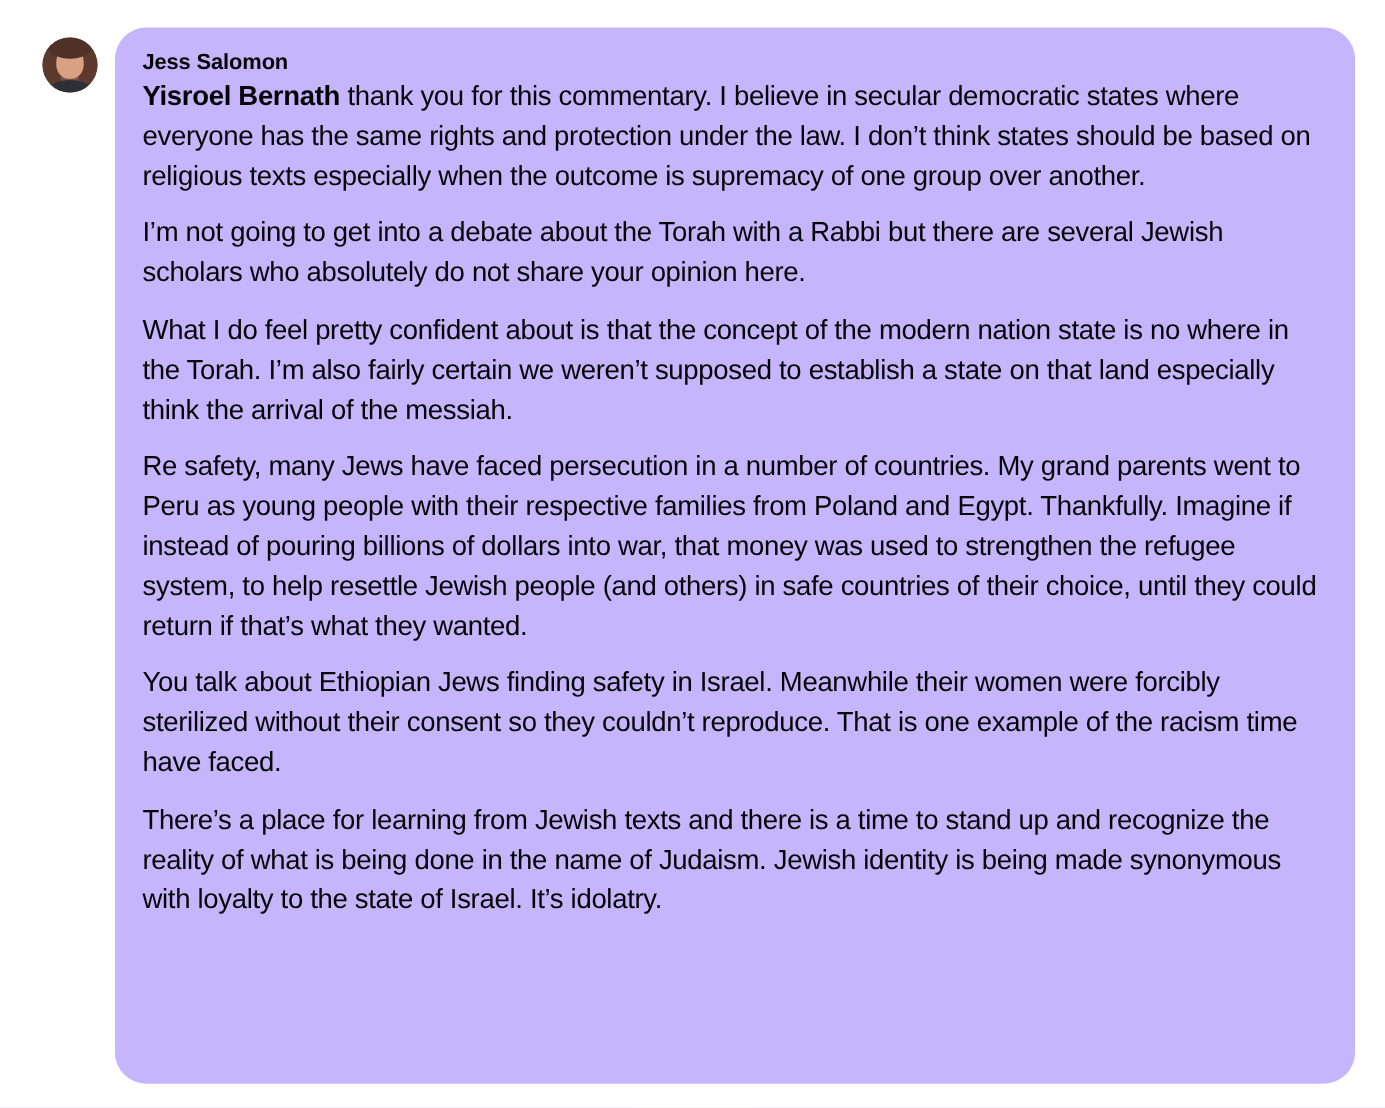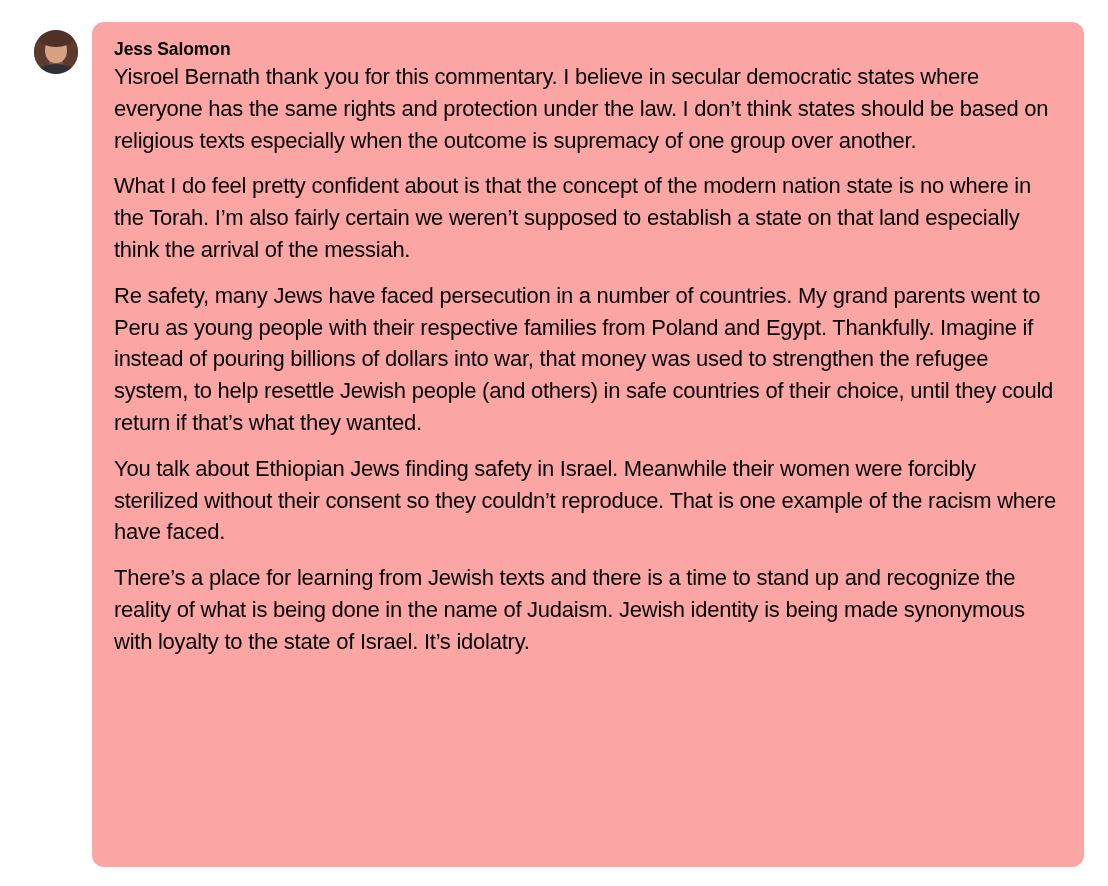--- a/index.html
+++ b/index.html
@@ -76,22 +76,22 @@
     left: 50%;
     bottom: -6px;
     transform: translateX(-50%);
     width: 34px;
     height: 16px;
     border-radius: 50% 50% 0 0;
     background: #2f2f38;
   }
   .bubble {
     flex: 1 1 auto;
-    background: #fca5a5;
-    border-radius: 12px;
+    background: #c4b5fd;
+    border-radius: 25px;
     padding: 16px 22px 22px 22px;
     box-sizing: border-box;
     min-height: 845px;
   }
   .author {
     font-size: 17.5px;
     font-weight: bold;
     line-height: 22px;
     letter-spacing: -0.1px;
     margin-bottom: 1px;
@@ -101,21 +101,21 @@
     line-height: 31.8px;
     letter-spacing: -0.25px;
     margin: 0 0 14px 0;
     color: #050505;
     word-wrap: break-word;
   }
   .para:last-child {
     margin-bottom: 16px;
   }
   .mention {
-    font-weight: normal;
+    font-weight: bold;
   }
   .bottom-strip {
     position: absolute;
     left: 0;
     right: 0;
     bottom: 0;
     height: 5px;
     background: #ffffff;
   }
   .bottom-tick {
@@ -138,25 +138,26 @@
     <span class="face"></span>
     <span class="hair-top"></span>
     <span class="body"></span>
   </div>
 
   <div class="bubble">
     <div class="author">Jess Salomon</div>
 
     <p class="para"><span class="mention">Yisroel Bernath</span><span> thank you for this commentary. I believe in secular democratic states where everyone has the same rights and protection under the law. I don’t think states should be based on religious texts especially when the outcome is supremacy of one group over another.</span></p>
 
+    <p class="para">I’m not going to get into a debate about the Torah with a Rabbi but there are several Jewish scholars who absolutely do not share your opinion here.</p>
 
     <p class="para">What I do feel pretty confident about is that the concept of the modern nation state is no where in the Torah. I’m also fairly certain we weren’t supposed to establish a state on that land especially think the arrival of the messiah.</p>
 
     <p class="para">Re safety, many Jews have faced persecution in a number of countries. My grand parents went to Peru as young people with their respective families from Poland and Egypt. Thankfully. Imagine if instead of pouring billions of dollars into war, that money was used to strengthen the refugee system, to help resettle Jewish people (and others) in safe countries of their choice, until they could return if that’s what they wanted.</p>
 
-    <p class="para">You talk about Ethiopian Jews finding safety in Israel. Meanwhile their women were forcibly sterilized without their consent so they couldn’t reproduce. That is one example of the racism where have faced.</p>
+    <p class="para">You talk about Ethiopian Jews finding safety in Israel. Meanwhile their women were forcibly sterilized without their consent so they couldn’t reproduce. That is one example of the racism time have faced.</p>
 
     <p class="para">There’s a place for learning from Jewish texts and there is a time to stand up and recognize the reality of what is being done in the name of Judaism. Jewish identity is being made synonymous with loyalty to the state of Israel. It’s idolatry.</p>
   </div>
 
   <div class="bottom-strip"></div>
   <div class="bottom-tick"></div>
 </div>
 
 </body></html>

